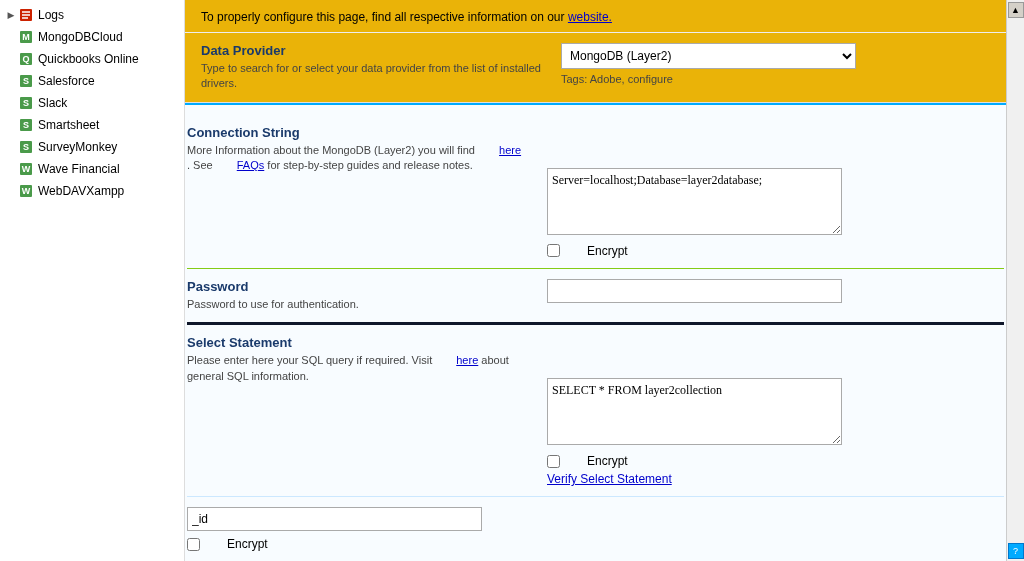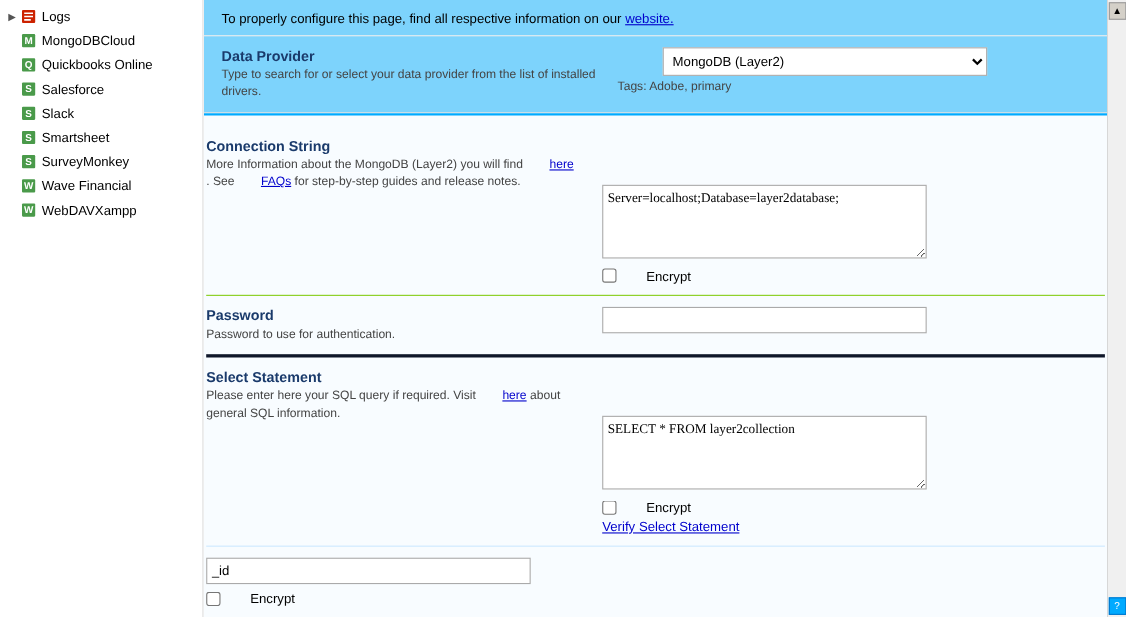--- a/index.html
+++ b/index.html
@@ -42,21 +42,21 @@
       justify-content: center;
       flex-shrink: 0;
       font-size: 9px;
       color: #555;
     }
 
     
     .main-content {
       flex: 1;
       overflow-y: auto;
-      background: #7dd3fc;
+      background: #eab308;
       position: relative;
     }
 
     
     .right-bar {
       width: 18px;
       background: #f0f0f0;
       border-left: 1px solid #ccc;
       display: flex;
       flex-direction: column;
@@ -202,21 +202,20 @@
     
     .tags-row {
       font-size: 11px;
       color: #444;
       margin-top: 4px;
     }
 
     
     select {
       appearance: auto;
-      margin-left: 41px;
     }
   </style>
 </head>
 <body>
 
 <div class="sidebar">
   <div class="sidebar-item">
     <span class="arrow-icon">▶</span>
     <span class="sidebar-icon">
       <svg viewBox="0 0 14 14" fill="none">
@@ -326,21 +325,21 @@
         <div class="section-desc">Type to search for or select your data provider from the list of installed drivers.</div>
       </div>
       <div class="dp-content">
         <select class="dp-select">
           <option>MongoDB (Layer2)</option>
           <option>SQL Server</option>
           <option>MySQL</option>
           <option>PostgreSQL</option>
         </select>
         <div class="tags-row">
-          <span>Tags:</span> <span>Adobe, primary</span>
+          <span>Tags:</span> <span>Adobe, configure</span>
         </div>
       </div>
     </div>
   </div>
 
   <div class="blue-box">
 
     <div class="form-section" style="border-bottom: 1px solid #84cc16;">
       <div class="form-section-label">
         <div class="section-title">Connection String</div>

